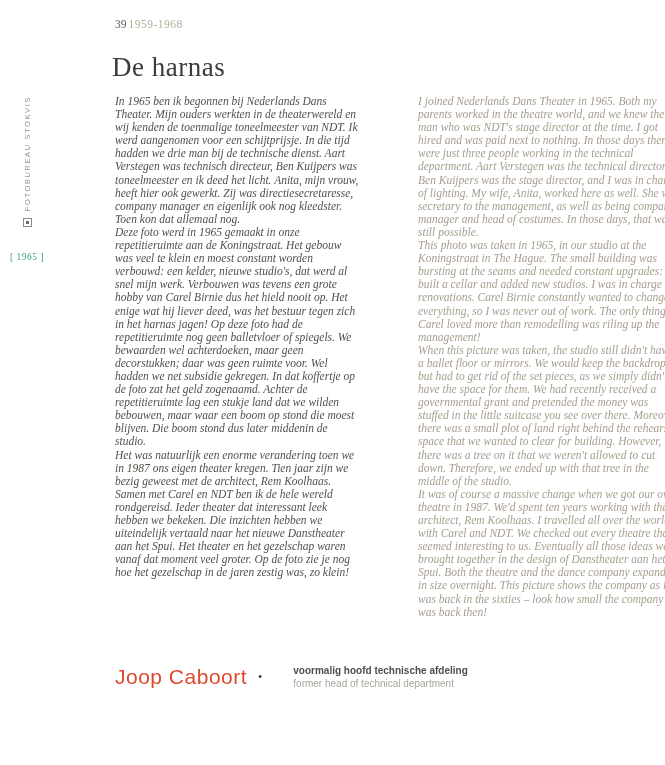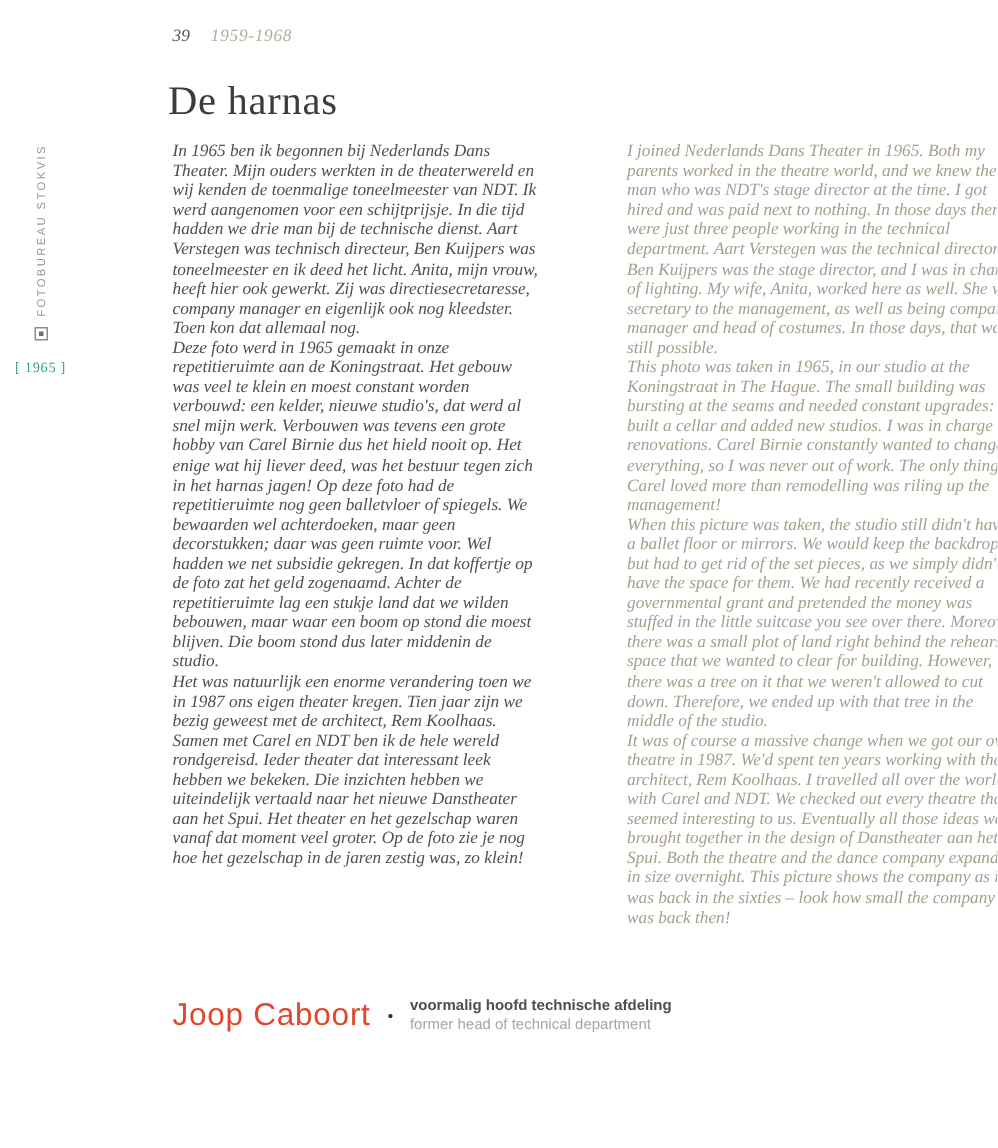--- a/index.html
+++ b/index.html
@@ -12,23 +12,22 @@
     font-family: "Liberation Serif", serif;
   }
 
   
   .page-header {
     position: absolute;
     left: 115px;
     top: 18px;
     display: flex;
     align-items: baseline;
-    gap: 14px;
+    gap: 2px;
     font-size: 11.5px;
-    font-style: italic;
   }
   .page-number { color: #59584f; }
   .page-period { color: var(--tan, #b5ac9a); letter-spacing: 0.5px; }
 
   
   .sidebar {
     position: absolute;
     left: 13px;
     top: 96px;
     width: 28px;
@@ -55,21 +54,21 @@
     justify-content: center;
   }
   .marker-square::after {
     content: "";
     width: 3px;
     height: 3px;
     background: #6e6e6c;
     display: block;
   }
   .year-tag {
-    margin-top: 14px;
+    margin-top: 25px;
     font-family: "Liberation Serif", serif;
     font-size: 9.5px;
     letter-spacing: 0.5px;
     color: var(--green, #3aa778);
     white-space: nowrap;
   }
 
   
   .article-title {
     position: absolute;
@@ -121,20 +120,21 @@
   }
   .footer-sep {
     margin: 0 11px;
     color: #2e2e2c;
     font-size: 12px;
   }
   .footer-roles {
     font-family: "Liberation Sans", sans-serif;
     font-size: 10px;
     line-height: 13px;
+    margin-left: 20px;
   }
   .role-nl { color: #4e4e4c; font-weight: 600; }
   .role-en { color: #aaa59d; }
 </style>
 </head>
 <body>
 
 <div class="page">
 
   <div class="page-header">

